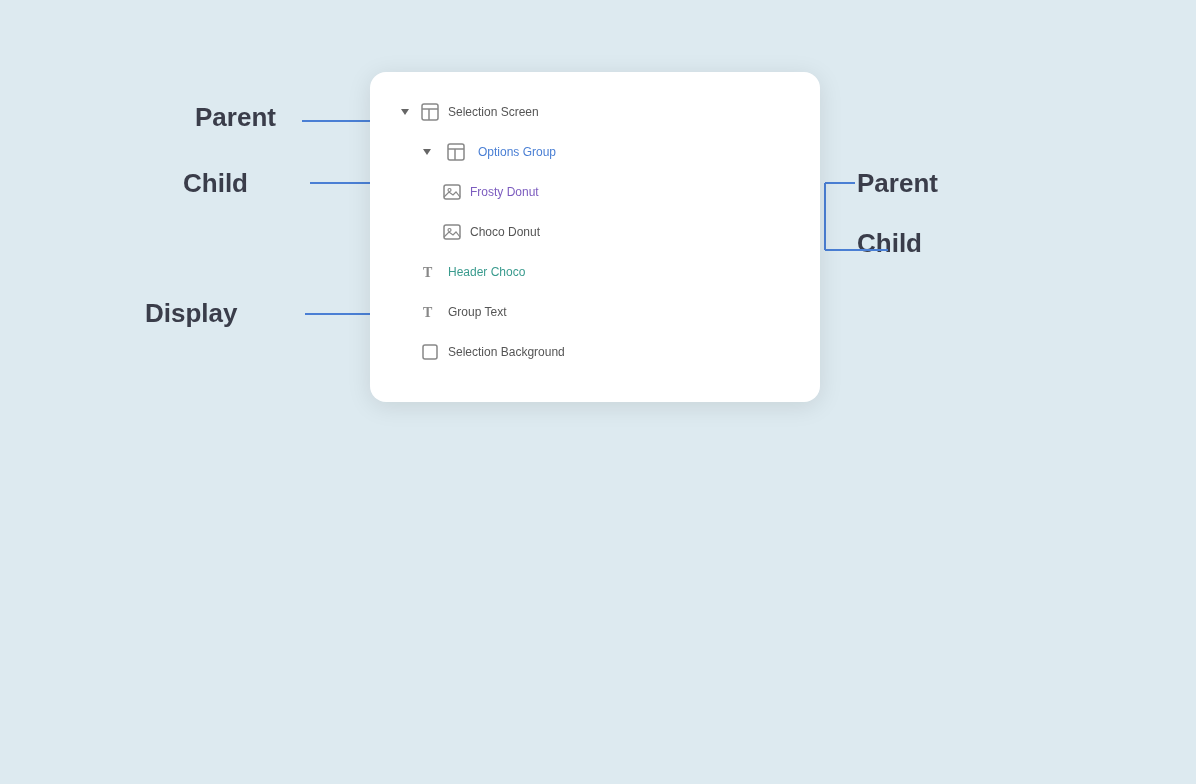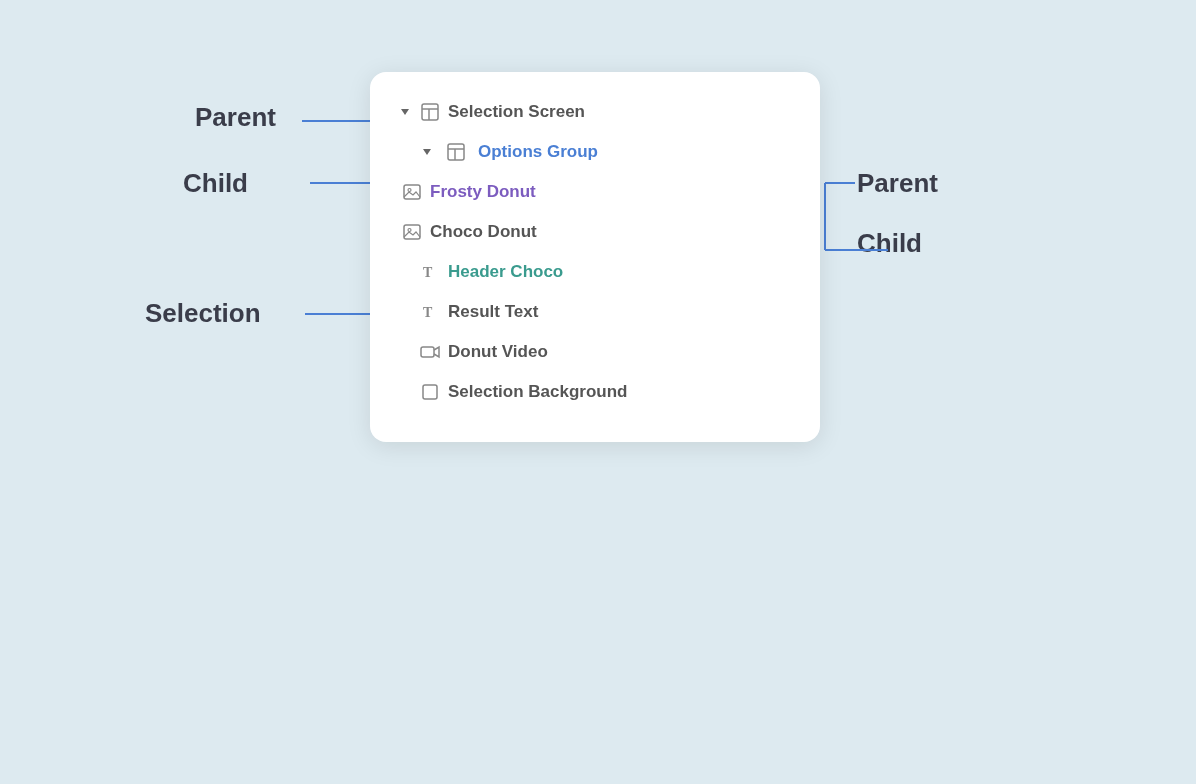--- a/index.html
+++ b/index.html
@@ -44,21 +44,21 @@
     .tree-item-level1 {
       padding-left: 28px;
     }
 
     .tree-item-level2 {
       padding-left: 50px;
       gap: 12px;
     }
 
     .tree-item-level3 {
-      padding-left: 32px;
+      padding-left: 72px;
     }
 
     .tree-item-level4 {
       padding-left: 50px;
     }
 
     .chevron {
       width: 14px;
       height: 14px;
       color: #555;
@@ -71,22 +71,22 @@
     .item-icon {
       width: 20px;
       height: 20px;
       flex-shrink: 0;
       display: flex;
       align-items: center;
       justify-content: center;
     }
 
     .item-label {
-      font-size: 17px;
-      font-weight: 700;
+      font-size: 12px;
+      font-weight: 400;
     }
 
     .label-purple { color: #7c5cbf; }
     .label-blue { color: #4a7fd4; }
     .label-gray { color: #555; }
     .label-teal { color: #3a9b8e; }
     .label-orange { color: #c97c3a; }
 
     
     svg { display: block; }
@@ -135,21 +135,21 @@
       pointer-events: none;
     }
   </style>
 </head>
 <body>
 
 <div class="page-wrapper">
 
   <div class="annotation anno-parent-left">Parent</div>
   <div class="annotation anno-child-left">Child</div>
-  <div class="annotation anno-siblings-left">Selection</div>
+  <div class="annotation anno-siblings-left">Display</div>
 
   <div class="annotation anno-parent-right">Parent</div>
   <div class="annotation anno-child-right">Child</div>
 
   <svg class="connectors" viewBox="0 0 1196 784">
 
     <line x1="302" y1="101" x2="420" y2="101" stroke="#4a7fd4" stroke-width="2"></line>
     <line x1="420" y1="101" x2="420" y2="163" stroke="#4a7fd4" stroke-width="2"></line>
 
     <line x1="310" y1="163" x2="420" y2="163" stroke="#4a7fd4" stroke-width="2"></line>
@@ -236,37 +236,28 @@
       </div>
       <span class="item-label label-teal">Header Choco</span>
     </div>
 
     <div class="tree-item tree-item-level4">
       <div class="item-icon">
         <svg width="20" height="20" viewBox="0 0 20 20" fill="none">
           <text x="3" y="15" font-size="14" font-weight="bold" fill="#888" font-family="serif">T</text>
         </svg>
       </div>
-      <span class="item-label label-gray">Result Text</span>
-    </div>
+      <span class="item-label label-gray">Group Text</span>
+    </div>
+
+
 
     <div class="tree-item tree-item-level4">
       <div class="item-icon">
         <svg width="20" height="20" viewBox="0 0 20 20" fill="none">
-          <rect x="1" y="5" width="13" height="10" rx="2" stroke="#888" stroke-width="1.5"></rect>
-          <polyline points="14,8 19,5 19,15 14,12" stroke="#888" stroke-width="1.5" fill="none"></polyline>
-        </svg>
-      </div>
-      <span class="item-label label-gray">Donut Video</span>
-    </div>
-
-
-    <div class="tree-item tree-item-level4">
-      <div class="item-icon">
-        <svg width="20" height="20" viewBox="0 0 20 20" fill="none">
           <rect x="3" y="3" width="14" height="14" rx="2" stroke="#888" stroke-width="1.5"></rect>
         </svg>
       </div>
       <span class="item-label label-gray">Selection Background</span>
     </div>
 
   </div>
 
 </div>
 

